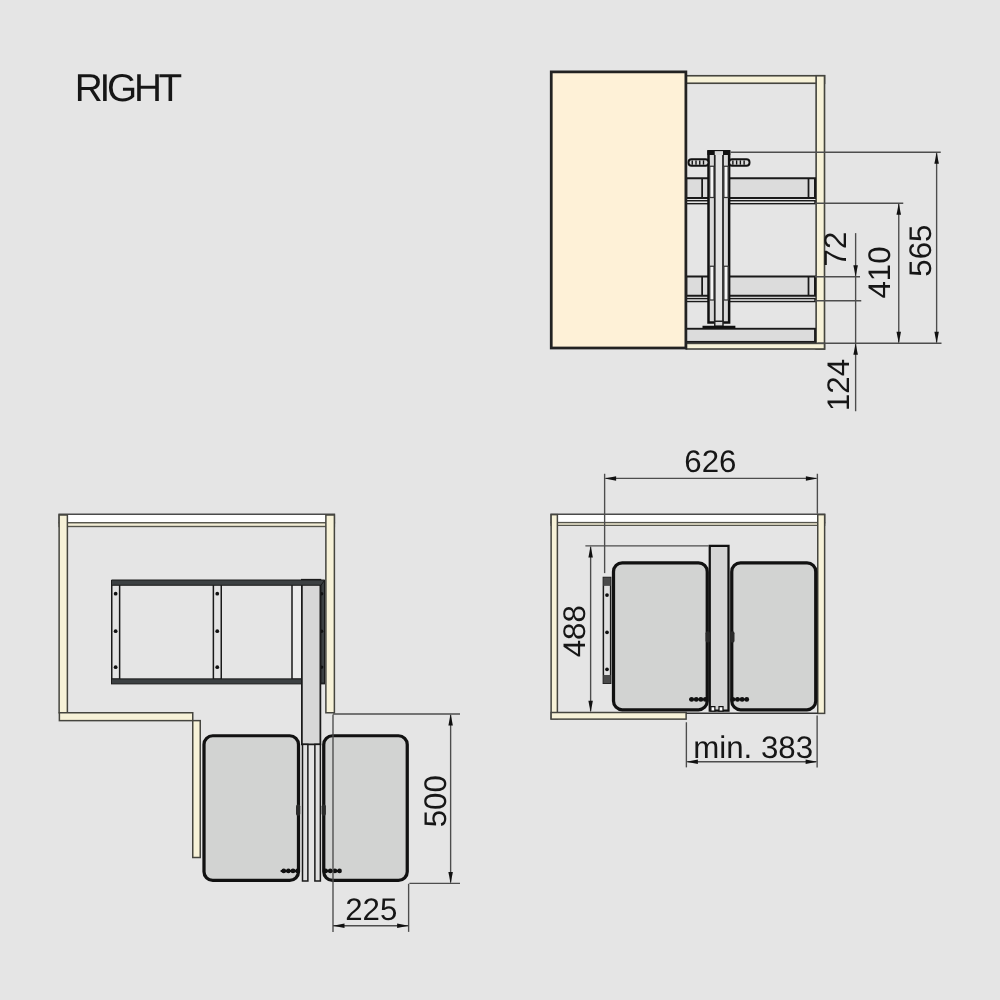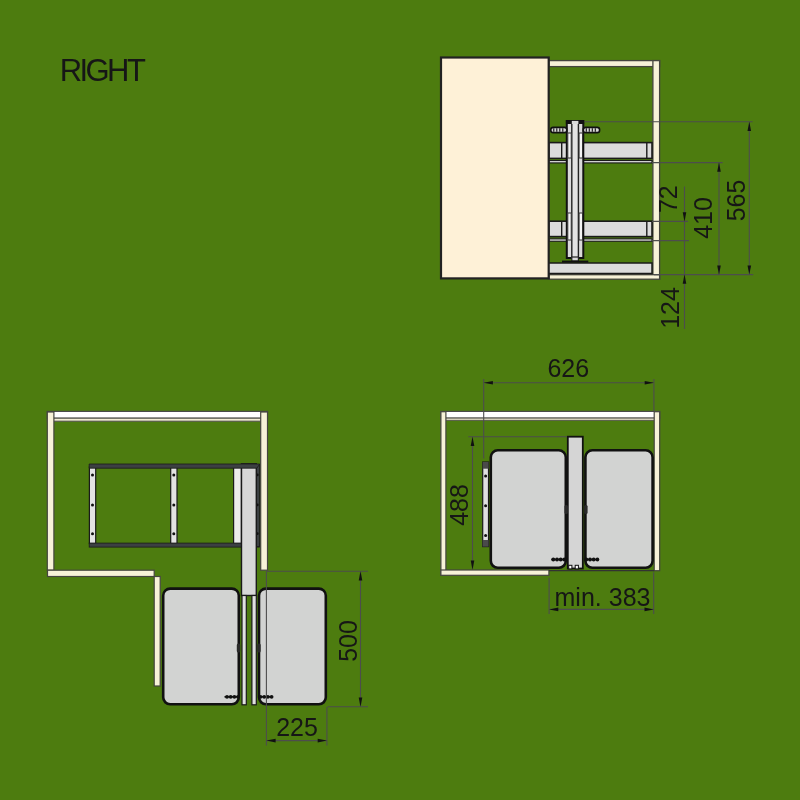--- a/index.html
+++ b/index.html
@@ -1,16 +1,16 @@
 <!DOCTYPE html>
 <html><head>
 <meta charset="utf-8">
 <style>
   html,body{margin:0;padding:0;background:#ffffff;}
-  #page{position:relative;width:800px;height:800px;background:#4d7c0f;overflow:hidden;}
+  #page{position:relative;width:800px;height:800px;background:#e5e5e5;overflow:hidden;}
   svg{position:absolute;top:0;left:0;}
   text{font-family:"Liberation Sans",sans-serif;fill:#161616;}
 </style>
 </head>
 <body>
 <div id="page">
 <svg width="800" height="800" viewBox="0 0 800 800">
 
 <text x="59.8" y="81" font-size="31" letter-spacing="-2.6">RIGHT</text>
 

